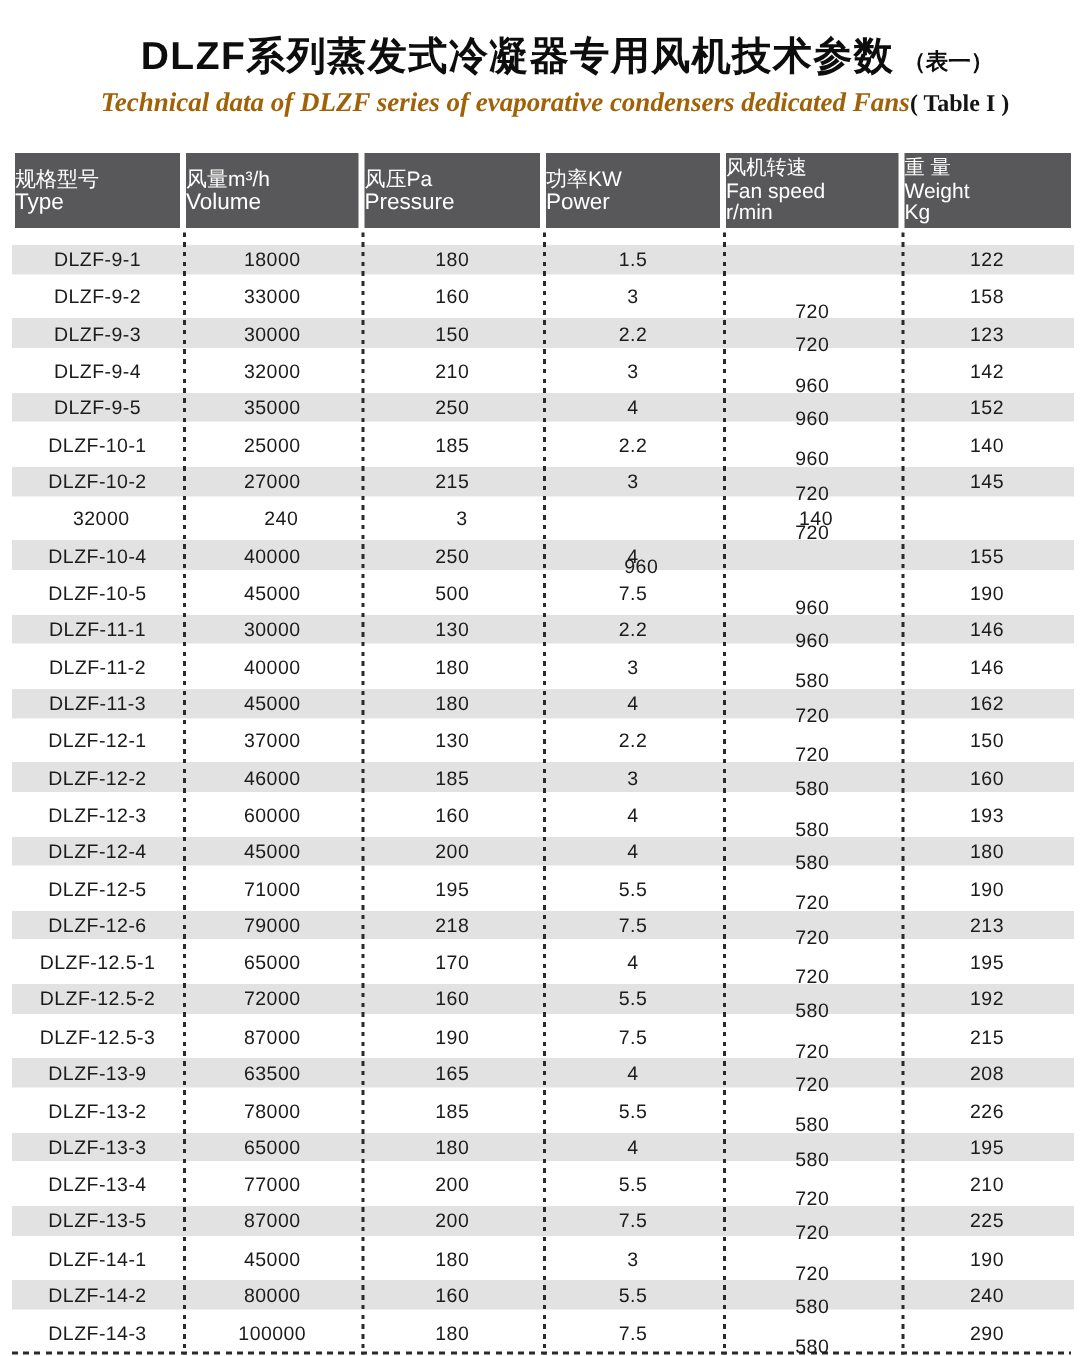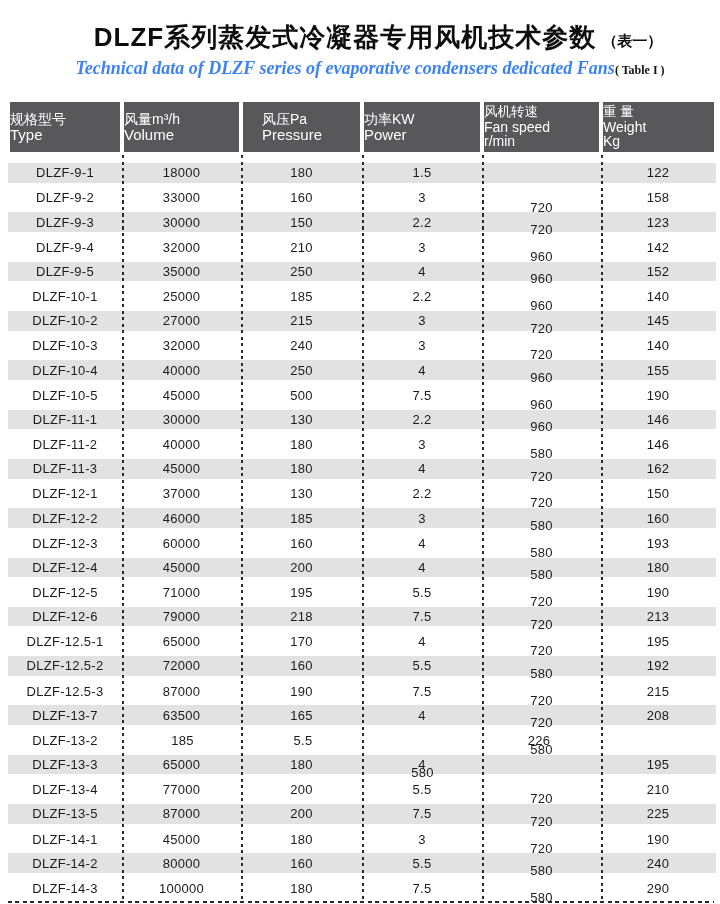--- a/index.html
+++ b/index.html
@@ -26,41 +26,41 @@
     font-size:15px; font-weight:700; margin-left:6px; color:#0d0d0d;
   }
   .subtitle-wrap {
     margin-top:3px;
     text-align:center;
     transform:translateX(10px);
     white-space:nowrap;
   }
   .subtitle {
     font-family:"Liberation Serif","DejaVu Serif",serif;
-    font-style:italic; font-weight:600; font-size:18px; color:#3b82f6;
+    font-style:italic; font-weight:600; font-size:18px; color:#a16207;
   }
   .subtitle-tableno {
     font-family:"Liberation Serif","DejaVu Serif",serif;
-    font-weight:700; font-size:12px; margin-left:0; color:#141414;
+    font-weight:700; font-size:16px; margin-left:0; color:#141414;
   }
 
   
   .datatable { position:absolute; left:8px; top:82px; width:708px; }
 
   .thead { display:flex; }
   .th {
     height:50px; margin:0 2px;
     background:#58585a; color:#ffffff;
     display:flex; flex-direction:column; justify-content:center;
     text-align:left; line-height:16px; font-size:14px;
   }
   .th .en { font-size:15px; }
   .th.compact { line-height:14.5px; font-size:13.5px; }
   .th.compact .en { font-size:14px; }
-  .th0 { width:110px; } .th1 { width:115px; } .th2 { width:117px;padding-left:19px; }
+  .th0 { width:110px; } .th1 { width:115px; } .th2 { width:117px; }
   .th3 { width:116px; } .th4 { width:115px; } .th5 { width:111px; }
 
   .tbody { position:relative; margin-top:9px; }
   .tr { display:flex; height:24.67px;text-align:right; }
   .tr.shade {
     background:#e2e2e2;
     border-top:2px solid #ffffff; border-bottom:3px solid #ffffff;
     background-clip:padding-box;
   }
   .td {
@@ -172,21 +172,20 @@
         </div>
         <div class="tr shade">
           <div class="td td0">DLZF-10-2</div>
           <div class="td td1">27000</div>
           <div class="td td2">215</div>
           <div class="td td3">3</div>
           <div class="td td4">720</div>
           <div class="td td5">145</div>
         </div>
         <div class="tr">
-          <div class="td td0">DLZF-10-3</div>
           <div class="td td1">32000</div>
           <div class="td td2">240</div>
           <div class="td td3">3</div>
           <div class="td td4">960</div>
           <div class="td td5">140</div>
         </div>
         <div class="tr shade">
           <div class="td td0">DLZF-10-4</div>
           <div class="td td1">40000</div>
           <div class="td td2">250</div>
@@ -292,29 +291,30 @@
         </div>
         <div class="tr">
           <div class="td td0">DLZF-12.5-3</div>
           <div class="td td1">87000</div>
           <div class="td td2">190</div>
           <div class="td td3">7.5</div>
           <div class="td td4">720</div>
           <div class="td td5">215</div>
         </div>
         <div class="tr shade">
-          <div class="td td0">DLZF-13-7</div>
+          <div class="td td0">DLZF-13-9</div>
           <div class="td td1">63500</div>
           <div class="td td2">165</div>
           <div class="td td3">4</div>
           <div class="td td4">580</div>
           <div class="td td5">208</div>
         </div>
         <div class="tr">
           <div class="td td0">DLZF-13-2</div>
+          <div class="td td1">78000</div>
           <div class="td td2">185</div>
           <div class="td td3">5.5</div>
           <div class="td td4">580</div>
           <div class="td td5">226</div>
         </div>
         <div class="tr shade">
           <div class="td td0">DLZF-13-3</div>
           <div class="td td1">65000</div>
           <div class="td td2">180</div>
           <div class="td td3">4</div>

